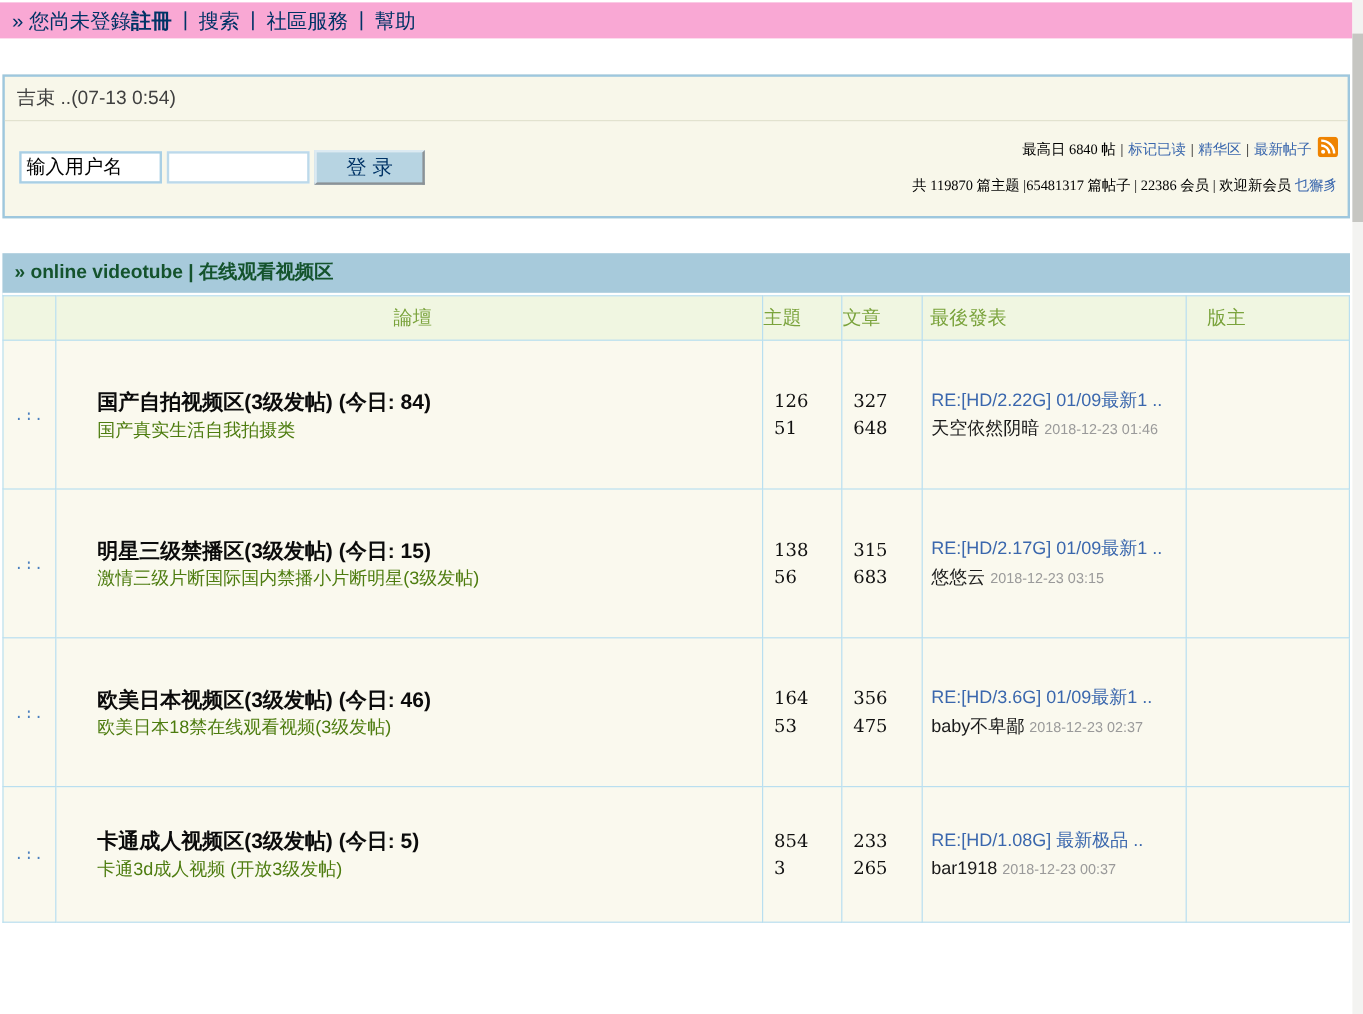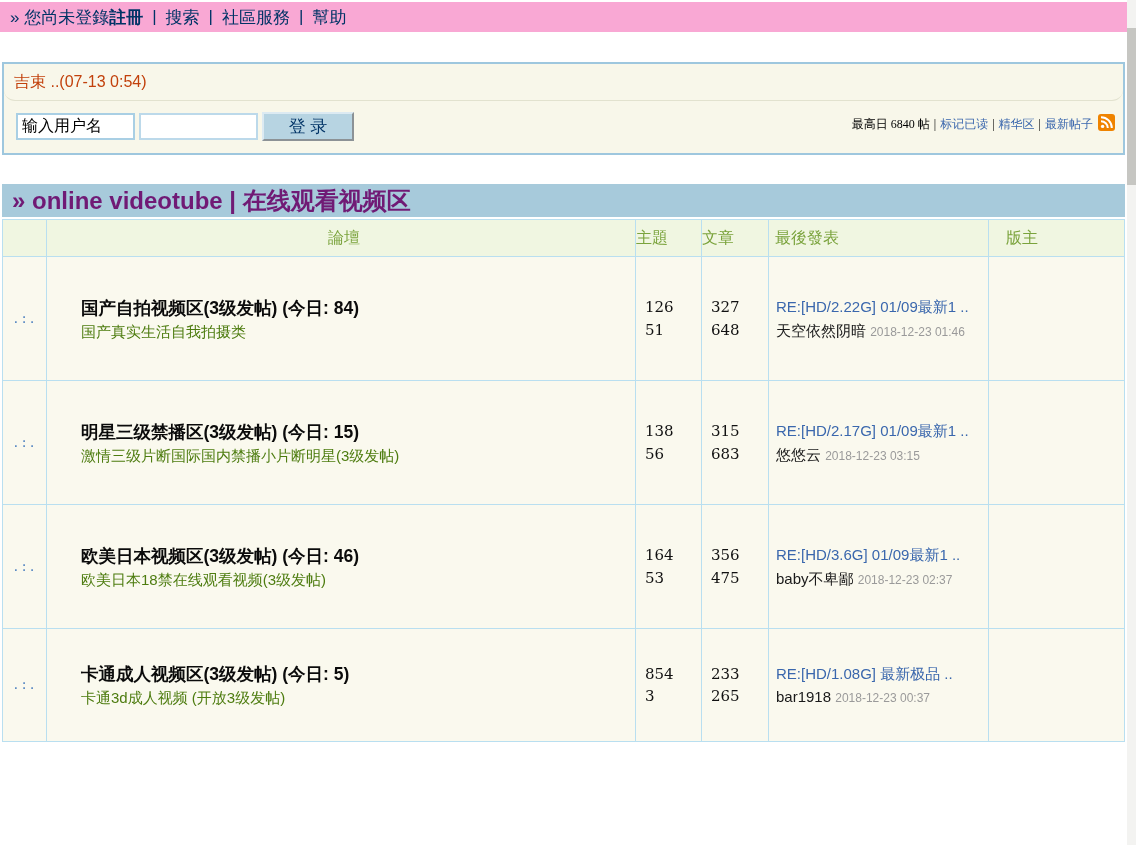--- a/index.html
+++ b/index.html
@@ -15,40 +15,40 @@
   
   .nav-bar { margin-top:2px; height:30px; background:#f9a8d4; color:#003366; font-size:17px;
              display:flex; align-items:center; padding-left:10px; white-space:pre; }
   .nav-bar a { color:#003366; text-decoration:none; }
   .nav-link { cursor:pointer; }
   .nav-link.bold { font-weight:bold; }
   .nav-sep { margin:0 9px; }
 
   
   .ann-box { margin:30px 2px 0 2px; background:#f8f7ea; border:2px solid #9ec7de; }
-  .ann-title { padding:8px 10px 7px 10px; color:#c2410c; font-size:16px;
-               border-bottom:1px solid #e2e2cf;border-radius:11px; }
+  .ann-title { padding:8px 10px 7px 10px; color:#404040; font-size:16px;
+               border-bottom:1px solid #e2e2cf; }
   .ann-body { display:flex; justify-content:space-between; align-items:center; padding:10px 8px 12px 12px; }
   .login-form { display:flex; align-items:center; }
   .login-input { width:119px; height:27px; border:2px solid #a9cfe4; background:#fff; font-size:16px;
                  padding:0 4px; color:#000; font-family:"Liberation Sans", sans-serif; }
   .login-input + .login-input { margin-left:4px; border-color:#bcd9ea; }
   .login-btn { margin-left:4px; width:92px; height:29px; background:#b7d4e2; color:#003366; font-size:17px;
                border-top:2px solid #dceaf2; border-left:2px solid #dceaf2;
                border-right:2px solid #8c9296; border-bottom:2px solid #8c9296; cursor:pointer;
                font-family:"Liberation Sans", sans-serif; }
   .stats { text-align:right; font-size:12px; color:#000; line-height:27px;
            font-family:"Liberation Serif", serif; white-space:nowrap; }
   .stats a { color:#3a67ad; text-decoration:none; cursor:pointer; }
   .stat-sep { color:#33669  9; margin:0 4px; }
   .rss-icon { display:inline-block; vertical-align:-3px; margin-left:5px; }
 
   
   .forum-section { margin:29px 2px 0 2px; }
-  .section-header { height:35px; background:#a7cadb; color:#701a75; font-weight:bold; font-size:24px;
+  .section-header { height:35px; background:#a7cadb; color:#14532d; font-weight:bold; font-size:16px;
                     display:flex; align-items:center; padding-left:10px; border-bottom:2px solid #fff; }
   table.forum-table { width:1123px; border-collapse:collapse; table-layout:fixed;
                       border:1px solid #7fb6d9; background:#faf9ee; }
   table.forum-table td, table.forum-table th { border:1px solid #b9dff0; vertical-align:middle; }
   tr.col-header th { background:#f0f6e1; color:#7aa33c; font-size:16px; font-weight:normal;
                      height:37px; text-align:left; padding-left:6px; }
   tr.col-header th.c-forum { text-align:center; }
   tr.col-header th.c-num { padding-left:0; }
   tr.col-header th.c-mod { padding-left:17px; }
   tr.forum-row { height:124px; }
@@ -87,20 +87,21 @@
           <input class="login-input" type="password" style="">
           <button class="login-btn">登 录</button>
         </div>
         <div class="stats">
           <div><span>最高日 6840 帖</span><span class="stat-sep">|</span><a>标记已读</a><span class="stat-sep">|</span><a>精华区</a><span class="stat-sep">|</span><a>最新帖子</a><span class="rss-icon"><svg width="17" height="17" viewBox="0 0 17 17">
                   <rect width="17" height="17" rx="3" fill="#ef8300"></rect>
                   <circle cx="4.6" cy="12.4" r="1.7" fill="#fff"></circle>
                   <path d="M3 7.2 a6.8 6.8 0 0 1 6.8 6.8" stroke="#fff" stroke-width="2" fill="none"></path>
                   <path d="M3 3.2 a10.8 10.8 0 0 1 10.8 10.8" stroke="#fff" stroke-width="2" fill="none"></path>
                 </svg></span></div>
+          <div><span>共 119870 篇主题 |65481317 篇帖子 | 22386 会员 | 欢迎新会员</span> <a>乜獬豸</a></div>
         </div>
       </div>
     </div>
 
     <div class="forum-section">
       <div class="section-header">» online videotube | 在线观看视频区</div>
       <table class="forum-table">
         <colgroup>
           <col style="width:44px">
             <col>

